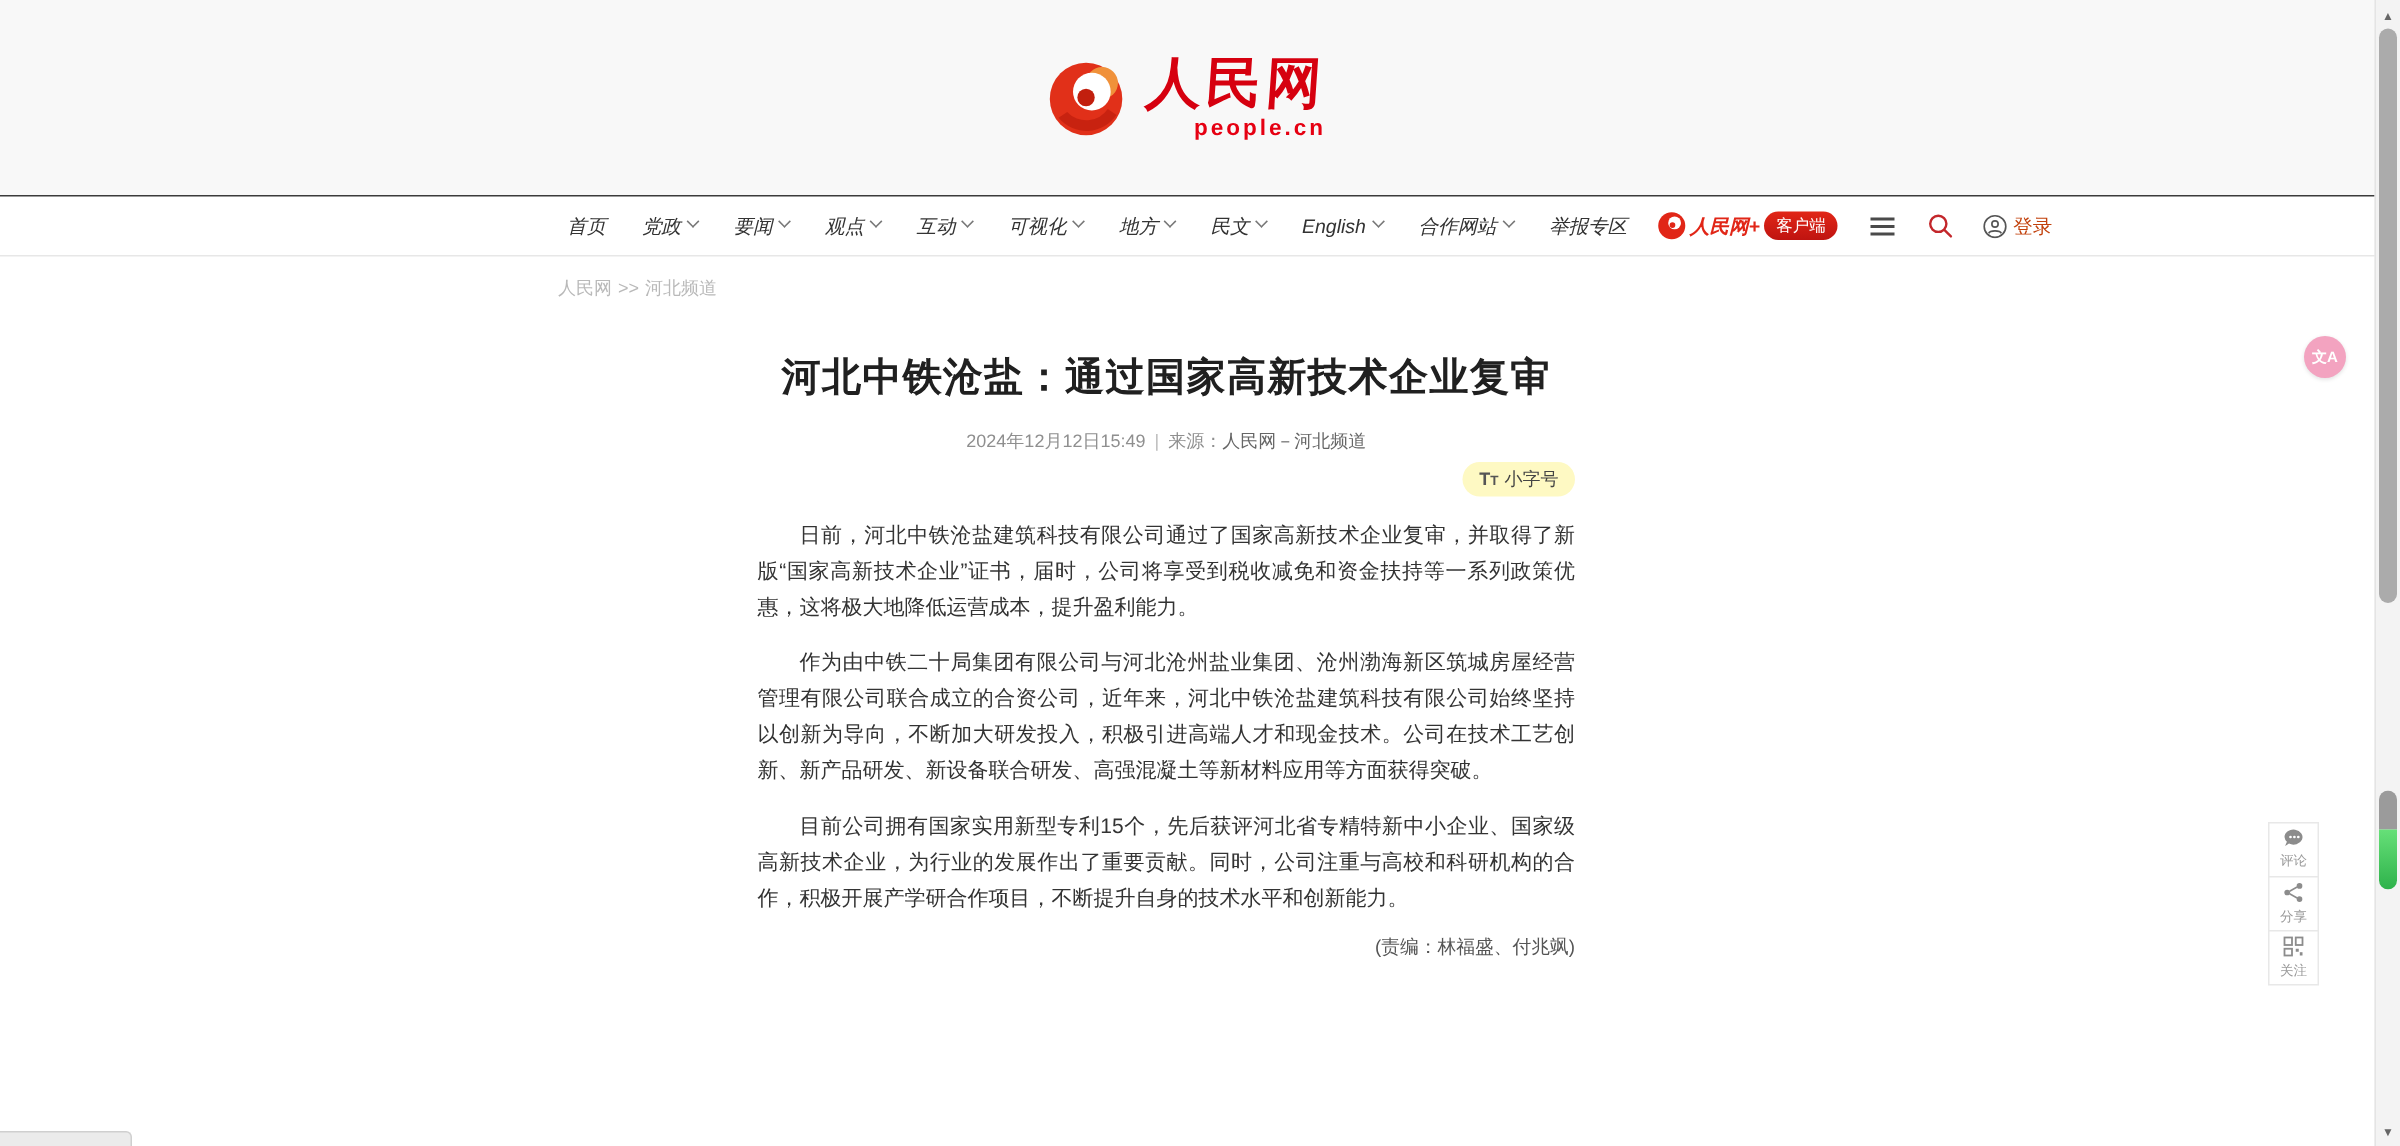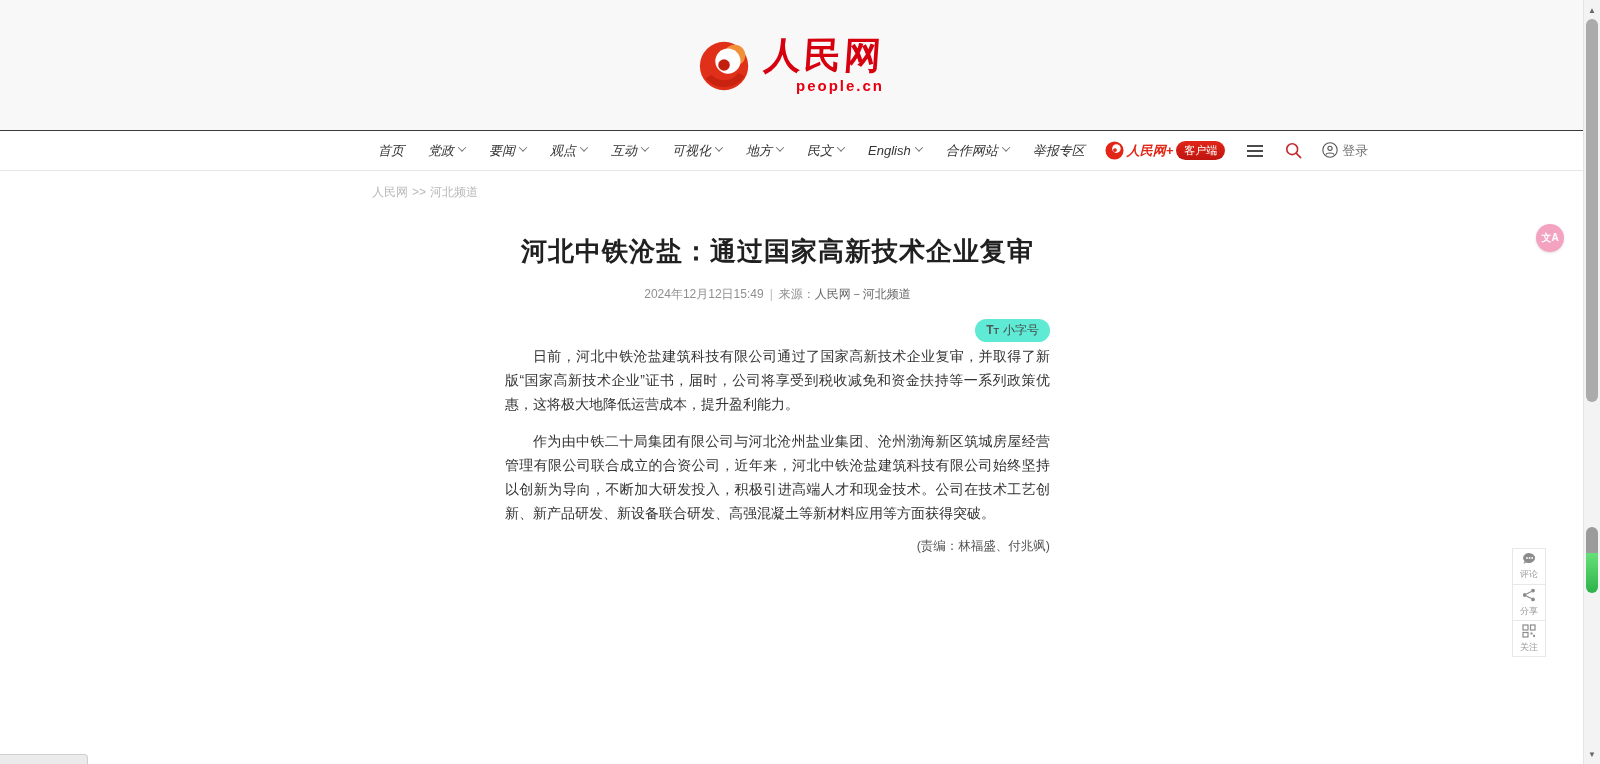--- a/index.html
+++ b/index.html
@@ -20,35 +20,35 @@
   .nav-inner { height:100%; margin-left:366px; display:flex; align-items:center; }
   .nav-item { display:flex; align-items:center; padding:0 12px; font-size:13px; color:#333; cursor:pointer; white-space:nowrap;font-style:italic; }
   .chev { width:6px; height:6px; border-right:1px solid #777; border-bottom:1px solid #777; transform:rotate(45deg) translate(-1px,-1px); margin-left:5px; margin-top:-3px; }
   .app-badge { display:flex; align-items:center; margin-left:8px; cursor:pointer; }
   .badge-mark { width:19px; height:19px; }
   .badge-brand { color:#e12617; font-weight:bold; font-style:italic; font-size:13px; margin:0 3px 0 3px; letter-spacing:0; }
   .badge-tag { background:linear-gradient(#e12617,#bf1410); color:#fff; font-size:11px; padding:2px 8px; border-radius:10px; }
   .menu-btn { margin-left:18px; display:flex; flex-direction:column; gap:3px; cursor:pointer; padding:4px; }
   .menu-btn span { display:block; width:16px; height:2px; background:#4a4a4a; }
   .search-btn { margin-left:18px; cursor:pointer; display:flex; align-items:center; }
-  .login { margin-left:20px; display:flex; align-items:flex-start; gap:4px; font-size:13px; color:#737373; cursor:pointer; }
+  .login { margin-left:20px; display:flex; align-items:center; gap:4px; font-size:13px; color:#c2410c; cursor:pointer; }
 
   
   .breadcrumb { margin:13px 0 0 372px; font-size:12px; color:#b9b9b9; }
   .breadcrumb span { cursor:pointer; }
   .breadcrumb .sep { margin:0 4px; cursor:default; }
 
   
   .article { width:545px; margin:36px 0 0 505px; }
   .art-title { text-align:center; font-size:26px; font-weight:600; color:#202020; letter-spacing:1px; line-height:1.15; }
   .art-meta { text-align:center; margin-top:19px; font-size:12px; color:#8f8f8f; }
   .art-meta .msep { margin:0 6px; color:#bbb; }
   .art-meta .src { color:#666; }
   .fontsize-row { text-align:right; margin-top:5px; height:22px; }
-  .fontsize-btn { display:inline-flex; align-items:center; gap:4px; background:#5eead4; border-radius:12px; padding:3px 11px; font-size:12px; color:#444; cursor:pointer;margin-top:11px; }
+  .fontsize-btn { display:inline-flex; align-items:center; gap:4px; background:#fef9c3; border-radius:12px; padding:3px 11px; font-size:12px; color:#444; cursor:pointer; }
   .fs-ico { font-weight:bold; color:#555; font-size:12px; }
   .fs-ico .t2 { font-size:9px; }
   .art-body { margin-top:14px; }
   .art-body p { font-size:14px; line-height:24px; color:#333; text-align:justify; text-indent:2em; margin-bottom:13px; }
   .editor-note { text-align:right; font-size:12.5px; color:#555; margin-top:8px; }
 
   
   .side-toolbar { position:absolute; right:54px; top:549px; width:34px; }
   .side-item { width:34px; height:37px; background:#fff; border:1px solid #e8e8e8; margin-top:-1px;
                display:flex; flex-direction:column; align-items:center; justify-content:center; gap:2px; cursor:pointer; }
@@ -188,20 +188,21 @@
     <div class="fontsize-row">
       <span class="fontsize-btn">
         <span class="fs-ico"><span>T</span><span class="t2">T</span></span>
         <span>小字号</span>
       </span>
     </div>
 
     <div class="art-body">
       <p>日前，河北中铁沧盐建筑科技有限公司通过了国家高新技术企业复审，并取得了新版“国家高新技术企业”证书，届时，公司将享受到税收减免和资金扶持等一系列政策优惠，这将极大地降低运营成本，提升盈利能力。</p>
       <p>作为由中铁二十局集团有限公司与河北沧州盐业集团、沧州渤海新区筑城房屋经营管理有限公司联合成立的合资公司，近年来，河北中铁沧盐建筑科技有限公司始终坚持以创新为导向，不断加大研发投入，积极引进高端人才和现金技术。公司在技术工艺创新、新产品研发、新设备联合研发、高强混凝土等新材料应用等方面获得突破。</p>
+      <p>目前公司拥有国家实用新型专利15个，先后获评河北省专精特新中小企业、国家级高新技术企业，为行业的发展作出了重要贡献。同时，公司注重与高校和科研机构的合作，积极开展产学研合作项目，不断提升自身的技术水平和创新能力。</p>
     </div>
 
     <div class="editor-note">(责编：林福盛、付兆飒)</div>
   </div>
 
   <div class="side-toolbar">
     <div class="side-item">
       <svg width="15" height="13" viewBox="0 0 15 13">
         <path d="M1 6 a6 5 0 1 1 3 4.4 L1.4 12 2.6 9.2 A5 5 0 0 1 1 6Z" fill="#8c8c8c"></path>
         <circle cx="5" cy="6" r=".9" fill="#fff"></circle>

